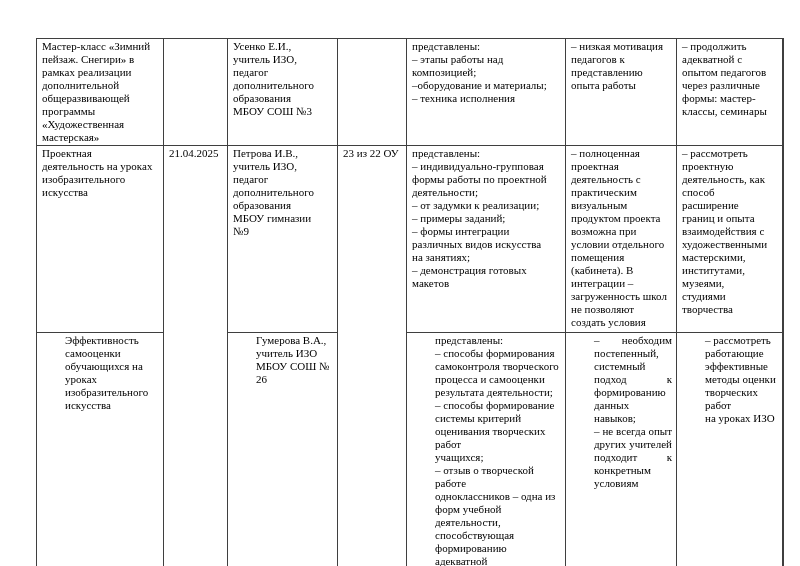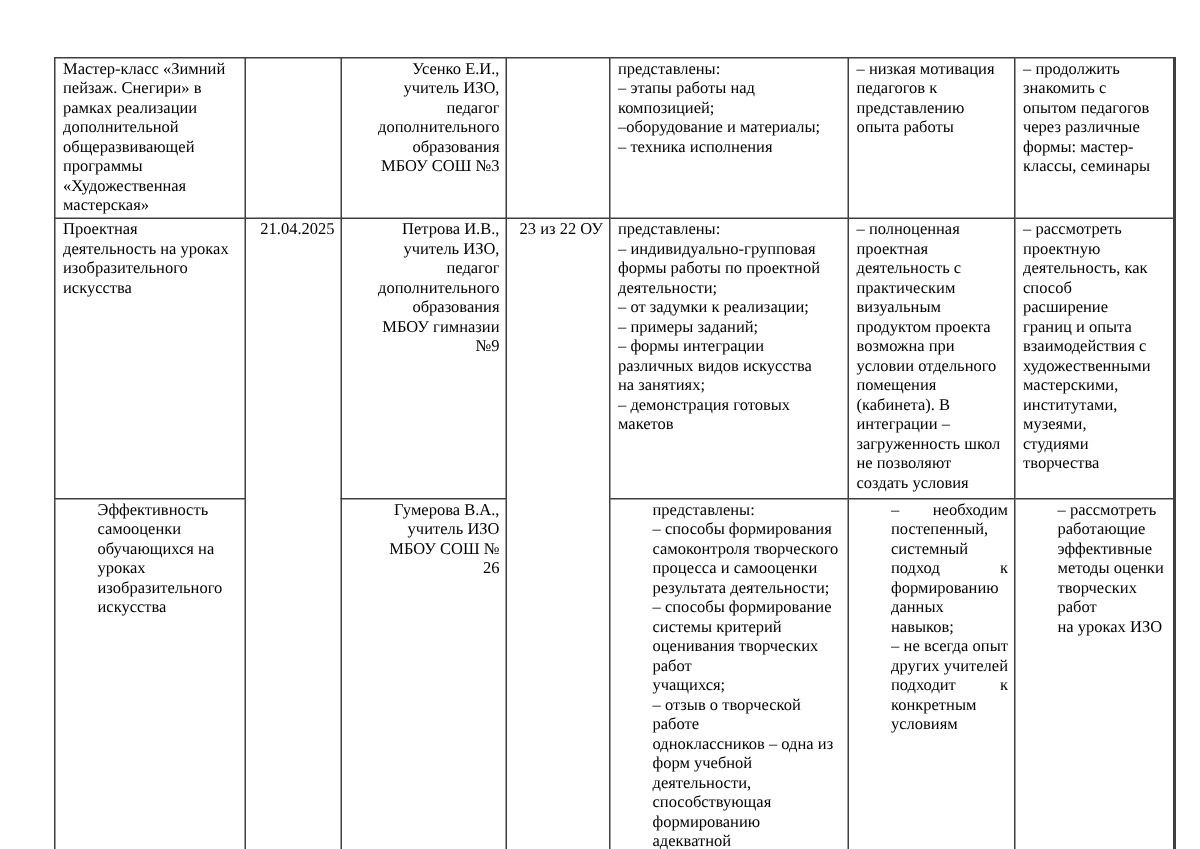--- a/index.html
+++ b/index.html
@@ -38,21 +38,21 @@
     line-height: 13px;
     padding: 1px 4px 1px 5px;
     white-space: pre-line;
     overflow: hidden;
     word-wrap: break-word;
   }
   tr.r1 td { height: 103px; }
   tr.r2 td { height: 184px; margin-left: 32px; }
   tr.r3 td { height: 210px; padding-left: 28px; }
   td.c-center {
-    text-align: right;
+    text-align: left;
     padding: 1px 3px;
   }
   td.c-left { text-align: left; }
   td.c-justify {
     text-align: justify;
     padding-right: 3px;
   }
 </style>
 </head>
 <body>
@@ -89,21 +89,21 @@
         <td class="c-left">представлены:
 – этапы работы над
 композицией;
 –оборудование и материалы;
 – техника исполнения</td>
         <td class="c-left">– низкая мотивация
 педагогов к
 представлению
 опыта работы</td>
         <td class="c-left">– продолжить
-знакомить с
+адекватной с
 опытом педагогов
 через различные
 формы: мастер-
 классы, семинары</td>
       </tr>
       <tr class="r2">
         <td class="c-left">Проектная
 деятельность на уроках
 изобразительного
 искусства</td>

